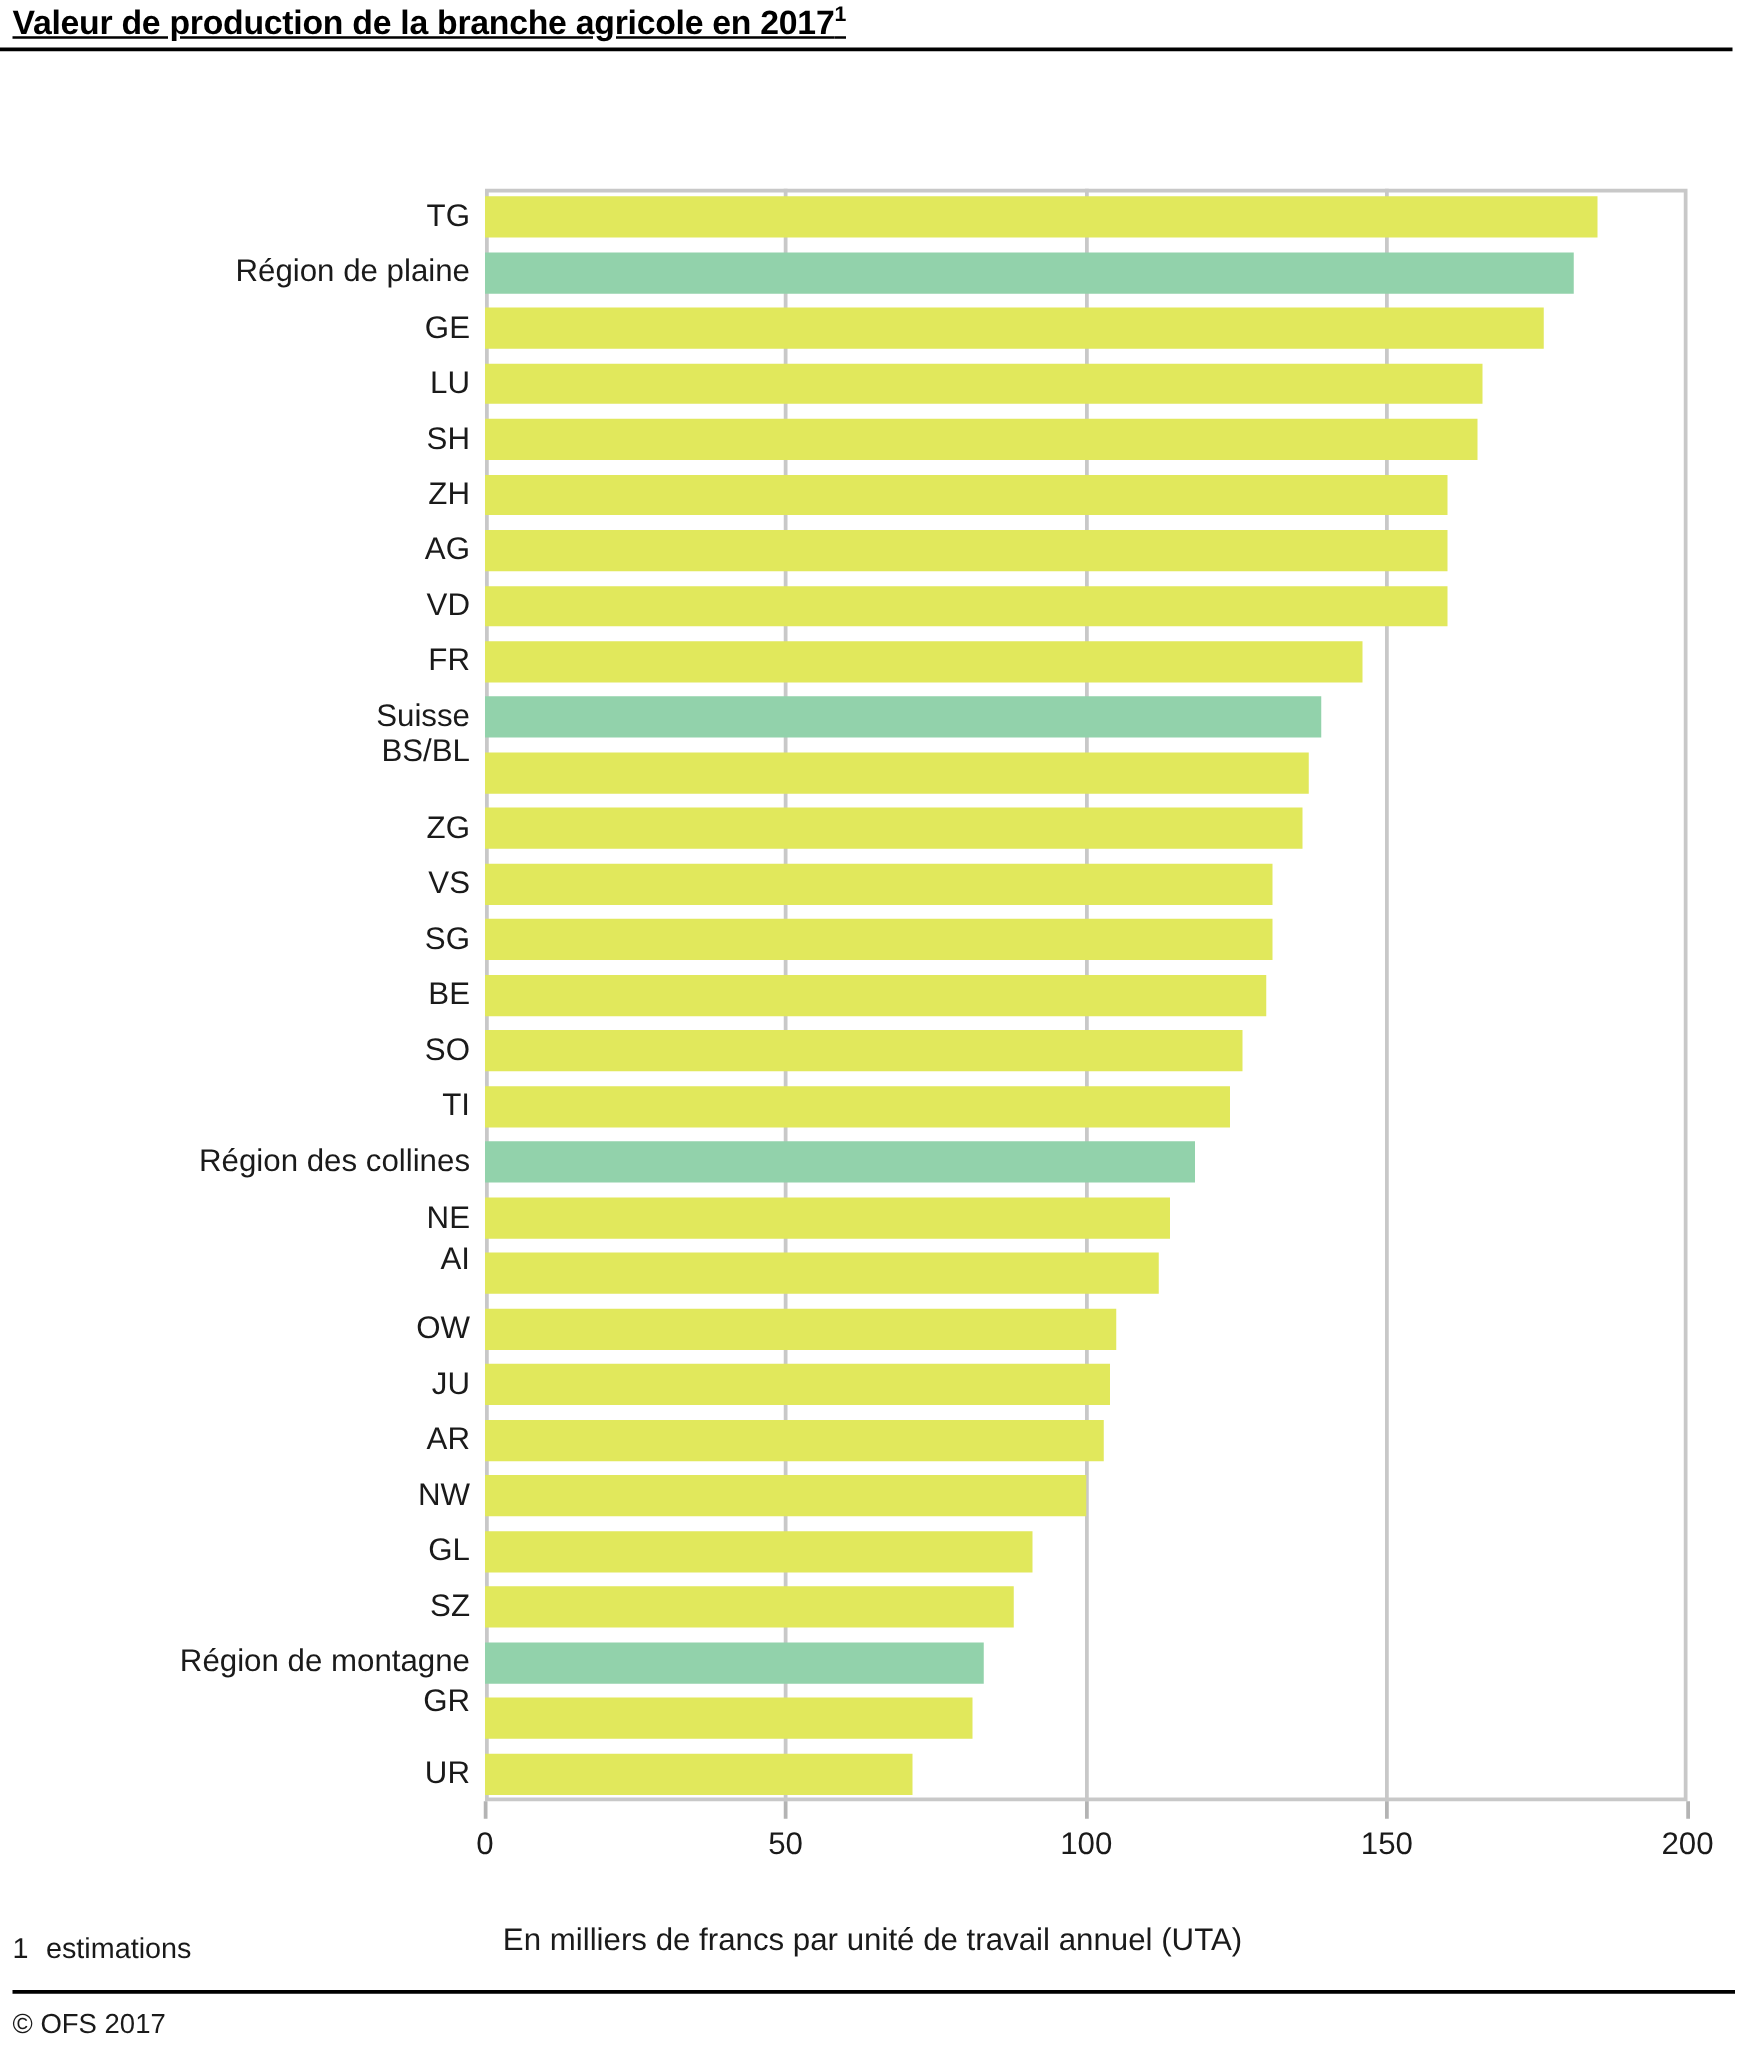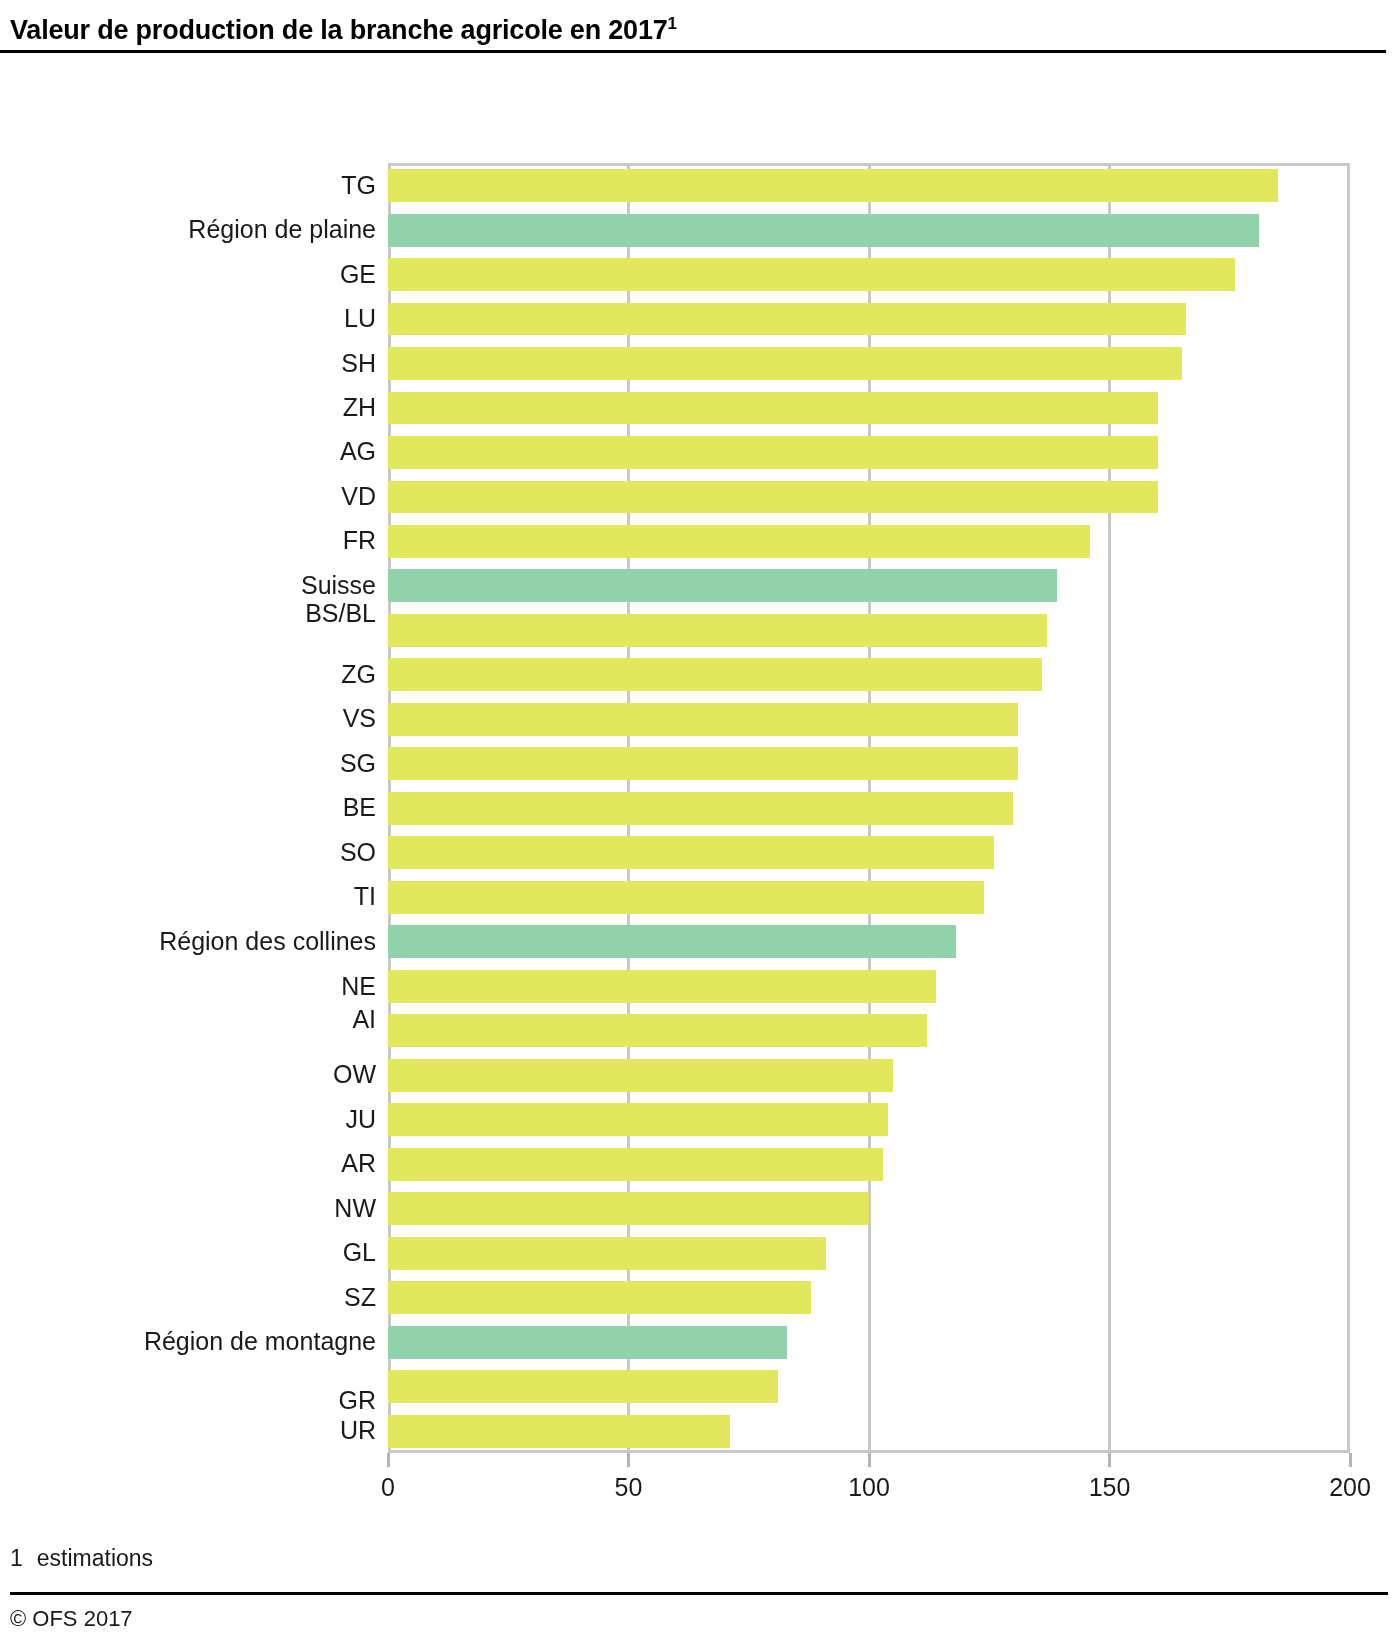--- a/index.html
+++ b/index.html
@@ -11,21 +11,22 @@
     width: 1396px;
     height: 1650px;
     font-family: "Liberation Sans", sans-serif;
     color: #000000;
     position: relative;
     overflow: hidden;
   }
 
   
   .title-block {
-    padding: 16px 0 0 10px;
+    padding: 4px 0 0 10px;
+    text-decoration: underline;
   }
   .chart-title {
     font-size: 27px;
     font-weight: bold;
     letter-spacing: -0.2px;
     line-height: 1.05;
     white-space: nowrap;
   }
   .chart-title sup {
     font-size: 17px;
@@ -216,21 +217,21 @@
       <div class="ylabel" style="top: 765.448px;">Région des collines</div>
       <div class="ylabel" style="top: 811px;">NE</div>
       <div class="ylabel" style="top: 844px;">AI</div>
       <div class="ylabel" style="top: 898.897px;">OW</div>
       <div class="ylabel" style="top: 943.379px;">JU</div>
       <div class="ylabel" style="top: 987.862px;">AR</div>
       <div class="ylabel" style="top: 1032.34px;">NW</div>
       <div class="ylabel" style="top: 1076.83px;">GL</div>
       <div class="ylabel" style="top: 1121.31px;">SZ</div>
       <div class="ylabel" style="top: 1165.79px;">Région de montagne</div>
-      <div class="ylabel" style="top: 1225px;">GR</div>
+      <div class="ylabel" style="top: 1198px;">GR</div>
       <div class="ylabel" style="top: 1254.76px;">UR</div>
     </div>
 
   <div class="plot-wrap">
     <div class="plot-frame"></div>
     <div class="bars-layer" id="gridlines">
         <div class="gridline" style="left: 239px;"></div>
         <div class="gridline" style="left: 479.5px;"></div>
         <div class="gridline" style="left: 720px;"></div>
       </div>
@@ -331,20 +332,21 @@
       <div class="tickmark" style="left: 239px;"></div>
       <div class="ticklabel" style="left: 240.5px;">50</div>
       <div class="tickmark" style="left: 479.5px;"></div>
       <div class="ticklabel" style="left: 481px;">100</div>
       <div class="tickmark" style="left: 720px;"></div>
       <div class="ticklabel" style="left: 721.5px;">150</div>
       <div class="tickmark" style="left: 960.5px;"></div>
       <div class="ticklabel" style="left: 962px;">200</div>
     </div>
 
+  <div class="axis-caption">En milliers de francs par unité de travail annuel (UTA)</div>
 </div>
 
 <div class="footnote">
   <span class="fn-num">1</span><span>estimations</span>
 </div>
 
 <div class="footer-rule"></div>
 
 <div class="footer">
   <span class="footer-right">© OFS  2017</span>

